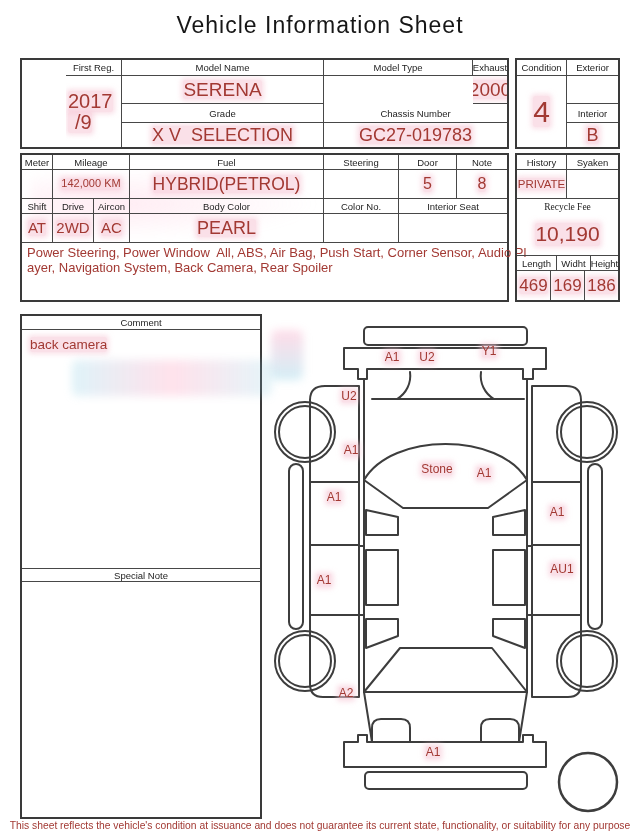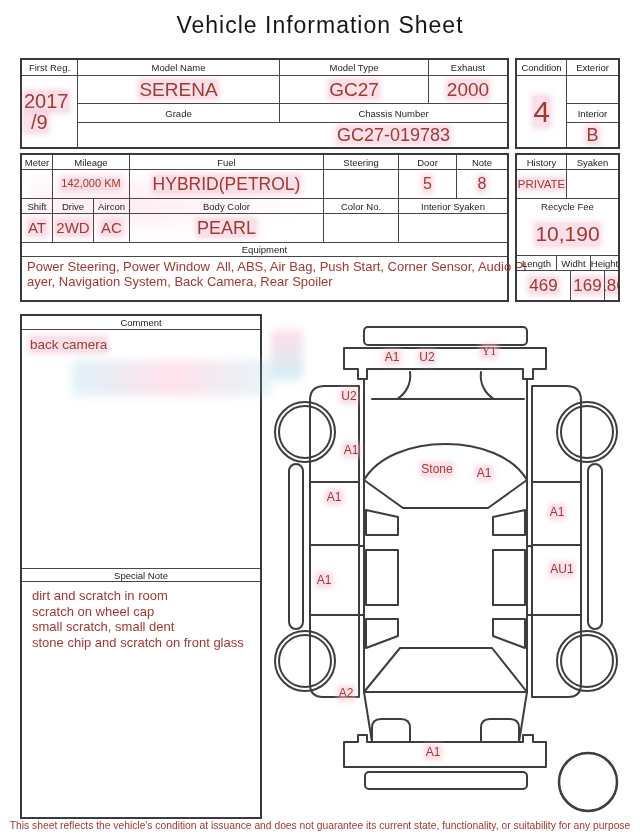--- a/index.html
+++ b/index.html
@@ -21,21 +21,21 @@
   .cell{display:flex;align-items:center;justify-content:center;overflow:hidden;}
   .br{border-right:1px solid var(--line);}
   .bb{border-bottom:1px solid var(--line);}
   .bt{border-top:1px solid var(--line);}
   .lab{font-size:9.5px;color:#1d1d1d;white-space:pre;}
   .v{color:var(--red);white-space:pre;}
   .hl{background:var(--halo);box-shadow:0 0 5px 2px var(--halo);border-radius:2px;line-height:1.05;}
 
   
   #boxA{left:20px;top:58px;width:489px;height:91px;}
-  #boxA .grid{grid-template-columns:56px 202px 149px auto;grid-template-rows:16px 28px 19px auto;}
+  #boxA .grid{grid-template-columns:56px 202px 149px auto;grid-template-rows:16px 28px 19px auto;padding-left:44px;}
   .firstreg-val{flex-direction:column;align-items:flex-start;justify-content:center;
                 font-size:20px;line-height:20px;padding-left:2px;}
   .firstreg-val .l2{padding-left:7px;}
 
   
   #boxB{left:515px;top:58px;width:105px;height:91px;text-align:right;}
   #boxB .grid{grid-template-columns:50px auto;grid-template-rows:16px 28px 19px auto;}
 
   
   #boxC{left:20px;top:153px;width:489px;height:149px;display:flex;flex-direction:column;}
@@ -89,30 +89,30 @@
       <div class="cell lab br bb" style="grid-area:1/3">Model Type</div>
       <div class="cell lab bb" style="grid-area:1/4">Exhaust</div>
 
       <div class="cell v br firstreg-val" style="grid-row:2/5;grid-column:1">
         <span class="hl">2017</span>
         <span class="hl l2">/9</span>
       </div>
       <div class="cell br bb" style="grid-area:2/2">
           <span class="v hl" style="font-size:19px">SERENA</span>
         </div>
-      <div class="cell br bb" style="grid-area:2/3">
-          <span class="v hl" style="font-size:19px">GC27</span>
-        </div>
       <div class="cell bb" style="grid-area:2/4">
           <span class="v hl" style="font-size:19px">2000</span>
         </div>
 
       <div class="cell lab br bb" style="grid-area:3/2">Grade</div>
       <div class="cell lab bb" style="grid-row:3;grid-column:3/5">Chassis Number</div>
 
+      <div class="cell br" style="grid-area:4/2">
+          <span class="v hl" style="font-size:18px">X V  SELECTION</span>
+        </div>
       <div class="cell" style="grid-row:4;grid-column:3/5">
           <span class="v hl" style="font-size:18px">GC27-019783</span>
         </div>
     </div>
   </div>
 
   <div class="box" id="boxB">
     <div class="grid">
       <div class="cell lab br bb" style="grid-area:1/1">Condition</div>
       <div class="cell lab bb" style="grid-area:1/2">Exterior</div>
@@ -157,103 +157,94 @@
       <div class="cell" style="flex:1">
           <span class="v hl" style="font-size:16px">8</span>
         </div>
     </div>
     <div class="row bb" style="flex:0 0 15px;">
       <div class="cell lab br" style="width:31px">Shift</div>
       <div class="cell lab br" style="width:41px">Drive</div>
       <div class="cell lab br" style="width:36px">Aircon</div>
       <div class="cell lab br" style="width:194px">Body Color</div>
       <div class="cell lab br" style="width:75px">Color No.</div>
-      <div class="cell lab" style="flex:1">Interior Syaken</div>
+      <div class="cell lab" style="flex:1">Interior Seat</div>
     </div>
     <div class="row bb" style="flex:0 0 29px;">
       <div class="cell br" style="width:31px">
           <span class="v hl" style="font-size:15px">AT</span>
         </div>
       <div class="cell br" style="width:41px">
           <span class="v hl" style="font-size:15px">2WD</span>
         </div>
       <div class="cell br" style="width:36px">
           <span class="v hl" style="font-size:15px">AC</span>
         </div>
       <div class="cell br" style="width:194px">
           <span class="v hl" style="font-size:18px">PEARL</span>
         </div>
       <div class="cell br" style="width:75px">
           <span class="v"></span>
         </div>
       <div class="cell" style="flex:1">
           <span class="v"></span>
         </div>
-    </div>
-    <div class="row bb" style="flex:0 0 14px;">
-      <div class="cell lab" style="flex:1">Equipment</div>
     </div>
     <div class="row" style="flex:1;padding:2px 5px;display:block;">
       <span class="equip-text">Power Steering, Power Window  All, ABS, Air Bag, Push Start, Corner Sensor, Audio Pl</span>
       <span class="equip-text">ayer, Navigation System, Back Camera, Rear Spoiler</span>
     </div>
   </div>
 
   <div class="box" id="boxD">
     <div class="row bb" style="flex:0 0 15px;">
       <div class="cell lab br" style="width:50px">History</div>
       <div class="cell lab" style="flex:1">Syaken</div>
     </div>
     <div class="row bb" style="flex:0 0 29px;">
       <div class="cell br" style="width:50px">
           <span class="v hl" style="font-size:11.5px">PRIVATE</span>
         </div>
       <div class="cell" style="flex:1">
           <span class="v"></span>
         </div>
     </div>
-    <div class="row" style="flex:0 0 15px;">
+    <div class="row" style="flex:0 0 15px;font-family:Liberation Serif, serif;">
       <div class="cell lab" style="flex:1">Recycle Fee</div>
     </div>
     <div class="row bb" style="flex:1;">
       <div class="cell" style="flex:1">
           <span class="v hl" style="font-size:21px">10,190</span>
         </div>
     </div>
     <div class="row bb" style="flex:0 0 15px;">
       <div class="cell lab br" style="width:40px">Length</div>
       <div class="cell lab br" style="width:34px">Widht</div>
       <div class="cell lab" style="flex:1">Height</div>
     </div>
     <div class="row" style="flex:0 0 29px;">
-      <div class="cell br" style="width:54px">
+      <div class="cell br" style="width:34px">
           <span class="v hl" style="font-size:17px">469</span>
         </div>
       <div class="cell br" style="width:34px">
           <span class="v hl" style="font-size:17px">169</span>
         </div>
       <div class="cell" style="flex:1">
           <span class="v hl" style="font-size:17px">186</span>
         </div>
     </div>
   </div>
 
   <div class="box" id="boxE">
     <div class="strip lab bb">Comment</div>
     <div class="comment-area">
       <span class="comment-text hl">back camera</span>
       <div class="ghost g1" style="left:50px;top:30px;"></div>
     </div>
     <div class="strip lab bt bb">Special Note</div>
-    <div class="notes-area">
-      <div class="note-line">dirt and scratch in room</div>
-      <div class="note-line">scratch on wheel cap</div>
-      <div class="note-line">small scratch, small dent</div>
-      <div class="note-line">stone chip and scratch on front glass</div>
-    </div>
   </div>
 
   <div id="diagram">
     <svg viewBox="270 312 370 505">
       <g fill="none" stroke="#3d3d3d" stroke-width="2" stroke-linejoin="round" stroke-linecap="round">
 
         <rect x="364" y="327" width="163" height="18" rx="4"></rect>
         <path d="M344,348 H546 V369 H533 V379 H523 V369 H367 V379 H358 V369 H344 Z"></path>
         <path d="M364,379 V480 M527,379 V480"></path>
         <path d="M372,399 H524"></path>
@@ -293,21 +284,21 @@
         <rect x="532" y="482" width="49" height="63"></rect>
         <rect x="532" y="545" width="49" height="70"></rect>
         <path d="M532,615 V697 H568 Q581,697 581,684 V615 Z"></path>
         <circle cx="588" cy="782" r="29" stroke-width="2.5"></circle>
       </g>
     </svg>
     <div class="ghost g3" style="left:1px;top:18px;"></div>
     <div id="dmg-labels">
         <span class="dmg hl" style="left: 122px; top: 45px;">A1</span>
         <span class="dmg hl" style="left: 157px; top: 45px;">U2</span>
-        <span class="dmg hl" style="left: 219px; top: 39px; font-family: Liberation Serif, serif;">Y1</span>
+        <span class="dmg hl" style="left: 219px; top: 39px;">Y1</span>
         <span class="dmg hl" style="left: 79px; top: 84px;">U2</span>
         <span class="dmg hl" style="left: 81px; top: 138px;">A1</span>
         <span class="dmg hl" style="left: 167px; top: 157px;">Stone</span>
         <span class="dmg hl" style="left: 214px; top: 161px;">A1</span>
         <span class="dmg hl" style="left: 64px; top: 185px;">A1</span>
         <span class="dmg hl" style="left: 287px; top: 200px;">A1</span>
         <span class="dmg hl" style="left: 54px; top: 268px;">A1</span>
         <span class="dmg hl" style="left: 292px; top: 257px;">AU1</span>
         <span class="dmg hl" style="left: 76px; top: 381px;">A2</span>
         <span class="dmg hl" style="left: 163px; top: 440px;">A1</span>

